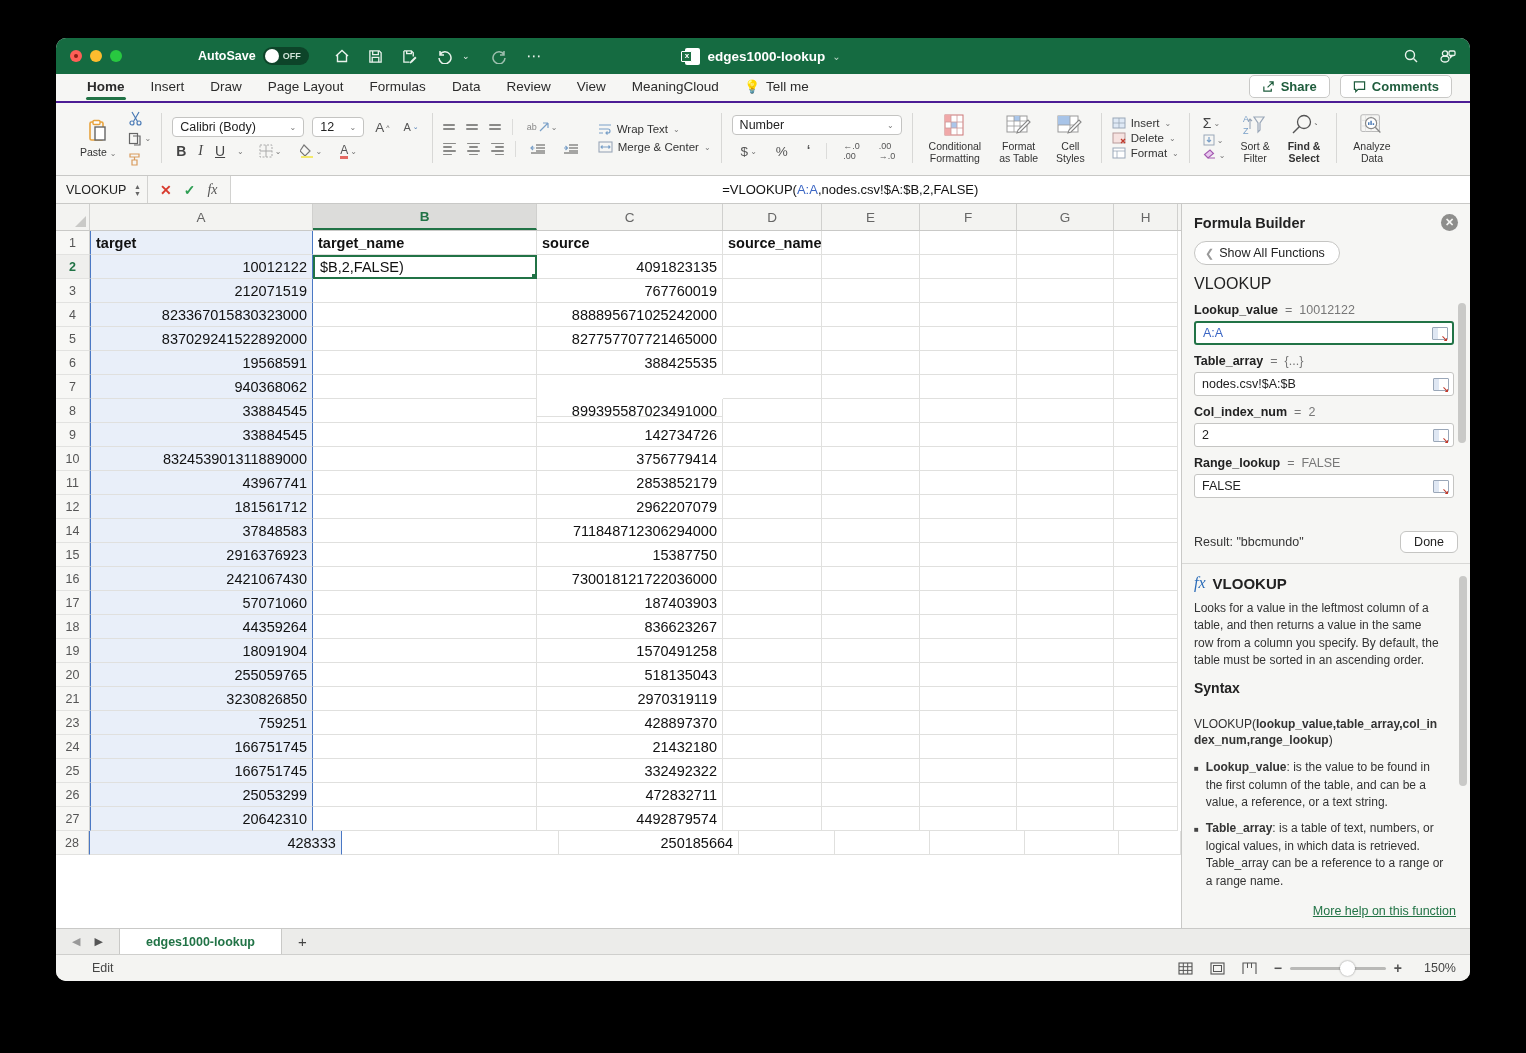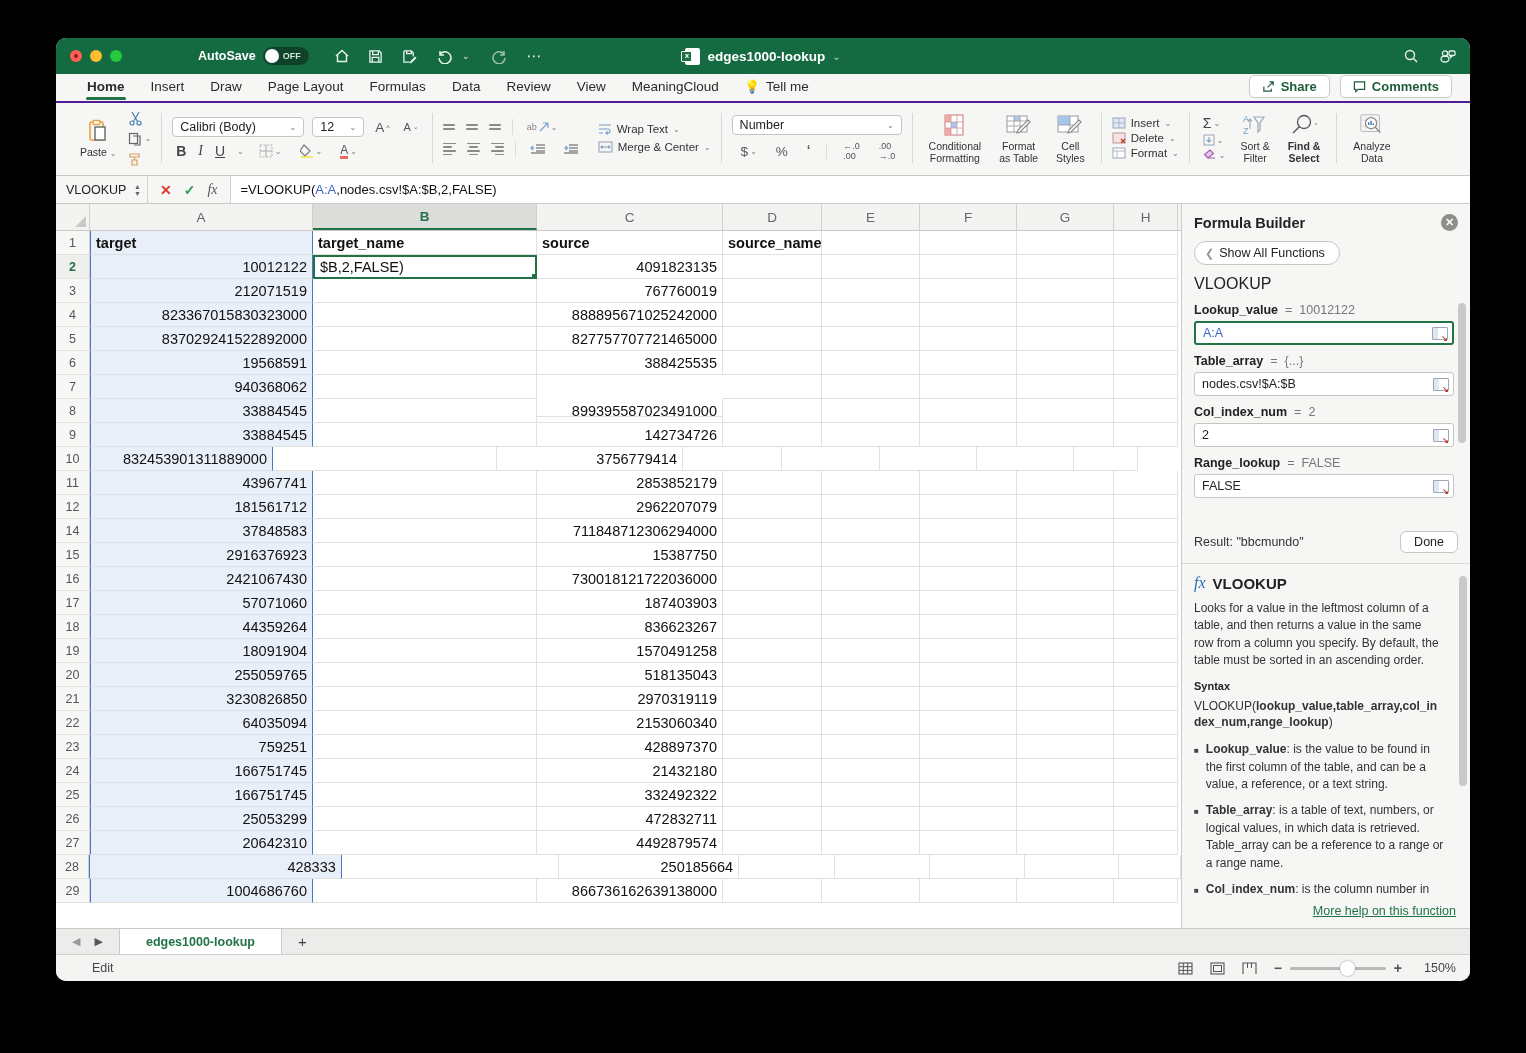--- a/index.html
+++ b/index.html
@@ -64,21 +64,21 @@
   .ustyle { text-decoration:underline; font-size:14px; color:#444;}
 
   
   .fbar { height:28px; background:#f6f6f4; border-bottom:1px solid #c9c9c7; display:flex; align-items:stretch; flex:0 0 auto; }
   .namebox { width:76px; display:flex; align-items:center; padding:0 6px 0 10px; font-size:12.5px; color:#222; }
   .stepper { display:flex; flex-direction:column; justify-content:center; font-size:7px; color:#666; line-height:1; padding:0 6px 0 2px; border-right:1px solid #d2d2d0;}
   .fbtns { display:flex; align-items:center; gap:12px; padding:0 12px; border-right:1px solid #d2d2d0; }
   .fx-x { color:#d83b2e; font-size:14px; font-weight:bold; }
   .fx-ok { color:#2e9e53; font-size:14px; font-weight:bold; }
   .fx-fx { color:#555; font-style:italic; font-family:"Liberation Serif",serif; font-size:14px; }
-  .finput { flex:1; background:#fff; display:flex; align-items:center; padding:0 10px; font-size:13px; color:#111; }
+  .finput { flex:1; background:#fff; display:flex; align-items:center; padding:0 10px; font-size:13px; color:#111;justify-content:center; }
   .ref-blue { color:#3b66c4; }
 
   
   .main { flex:1; display:flex; min-height:0; }
   .gridwrap { width:1126px; background:#fff; overflow:hidden; position:relative; border-right:1px solid #c9c9c7;}
   .grid-table { display:flex; flex-direction:column; }
   .colhead-row { display:flex; height:27px; background:#f3f3f1; border-bottom:1px solid #c9c9c7; }
   .corner { width:34px; border-right:1px solid #d0d0ce; position:relative; background:#f3f3f1;}
   .corner::after{ content:""; position:absolute; right:3px; bottom:3px; border-left:11px solid transparent; border-bottom:11px solid #c9c9c7; }
   .colhead { border-right:1px solid #d0d0ce; display:flex; align-items:center; justify-content:center; font-size:13.5px; color:#666; }
@@ -113,21 +113,21 @@
   .rangeic::after { content:"↘"; position:absolute; right:-1px; bottom:-4px; color:#c0392b; font-size:8px; font-weight:bold;}
   .pscroll { position:absolute; right:4px; top:0; width:8px; height:140px; background:#c9c9c7; border-radius:4px; }
   .result-row { display:flex; align-items:center; justify-content:space-between; padding:10px 12px; margin-top:14px; border-bottom:1px solid #d8d8d6;}
   .result-txt { color:#333; }
   .donebtn { background:#fff; border:1px solid #c5c5c3; border-radius:6px; padding:3px 13px; font-size:12.5px; color:#222; }
   .help { flex:1; overflow:hidden; padding:10px 14px 6px 12px; position:relative; background:#f6f6f4;}
   .help-h { display:flex; align-items:center; gap:7px; margin-bottom:8px; }
   .help-fx { color:#2b6cb8; font-style:italic; font-family:"Liberation Serif",serif; font-size:16px; }
   .help-name { font-size:15px; font-weight:bold; color:#222; }
   .help p { font-size:12px; color:#333; line-height:1.45; margin-bottom:10px; width:248px;}
-  .help .syn-h { font-size:11px; font-weight:bold; margin-bottom:6px; color:#222;}
+  .help .syn-h { font-size:14px; font-weight:bold; margin-bottom:20px; color:#222;}
   .syntax { font-size:12px; color:#333; line-height:1.4; margin-bottom:10px; width:250px; word-break:break-all;}
   .bullets { list-style:none; }
   .bullets li { display:flex; gap:7px; font-size:12px; color:#333; line-height:1.45; margin-bottom:9px; width:252px;}
   .bullets .sq { color:#444; font-size:8px; margin-top:4px; }
   .hscroll { position:absolute; right:3px; top:12px; width:8px; height:210px; background:#c9c9c7; border-radius:4px;}
   .morehelp { padding:4px 14px 10px; text-align:right; font-size:12.5px; color:#217346; text-decoration:underline; background:#f6f6f4;}
 
   
   .sheetbar { height:26px; background:#ececea; border-top:1px solid #c9c9c7; display:flex; align-items:stretch; flex:0 0 auto; }
   .navarrows { display:flex; align-items:center; gap:14px; padding:0 16px; color:#999; font-size:11px; }
@@ -682,21 +682,21 @@
               <div class="cell " style="width: 224px;"></div>
               <div class="cell " style="width: 186px;">142734726</div>
               <div class="cell " style="width: 99px;"></div>
               <div class="cell " style="width: 98px;"></div>
               <div class="cell " style="width: 97px;"></div>
               <div class="cell " style="width: 97px;"></div>
               <div class="cell " style="width: 64px;"></div>
             </div>
             <div class="grow">
               <div class="rownum">10</div>
-              <div class="cell colA" style="width: 183px;">832453901311889000</div>
+              <div class="cell colA" style="width: 223px;">832453901311889000</div>
               <div class="cell " style="width: 224px;"></div>
               <div class="cell " style="width: 186px;">3756779414</div>
               <div class="cell " style="width: 99px;"></div>
               <div class="cell " style="width: 98px;"></div>
               <div class="cell " style="width: 97px;"></div>
               <div class="cell " style="width: 97px;"></div>
               <div class="cell " style="width: 64px;"></div>
             </div>
             <div class="grow">
               <div class="rownum">11</div>
@@ -802,31 +802,20 @@
               <div class="cell colA" style="width: 223px;">3230826850</div>
               <div class="cell " style="width: 224px;"></div>
               <div class="cell " style="width: 186px;">2970319119</div>
               <div class="cell " style="width: 99px;"></div>
               <div class="cell " style="width: 98px;"></div>
               <div class="cell " style="width: 97px;"></div>
               <div class="cell " style="width: 97px;"></div>
               <div class="cell " style="width: 64px;"></div>
             </div>
             <div class="grow">
-              <div class="rownum">22</div>
-              <div class="cell colA" style="width: 223px;">64035094</div>
-              <div class="cell " style="width: 224px;"></div>
-              <div class="cell " style="width: 186px;">2153060340</div>
-              <div class="cell " style="width: 99px;"></div>
-              <div class="cell " style="width: 98px;"></div>
-              <div class="cell " style="width: 97px;"></div>
-              <div class="cell " style="width: 97px;"></div>
-              <div class="cell " style="width: 64px;"></div>
-            </div>
-            <div class="grow">
               <div class="rownum">23</div>
               <div class="cell colA" style="width: 223px;">759251</div>
               <div class="cell " style="width: 224px;"></div>
               <div class="cell " style="width: 186px;">428897370</div>
               <div class="cell " style="width: 99px;"></div>
               <div class="cell " style="width: 98px;"></div>
               <div class="cell " style="width: 97px;"></div>
               <div class="cell " style="width: 97px;"></div>
               <div class="cell " style="width: 64px;"></div>
             </div>
@@ -872,31 +861,20 @@
               <div class="cell " style="width: 98px;"></div>
               <div class="cell " style="width: 97px;"></div>
               <div class="cell " style="width: 97px;"></div>
               <div class="cell " style="width: 64px;"></div>
             </div>
             <div class="grow">
               <div class="rownum">28</div>
               <div class="cell colA" style="width: 261px;">428333</div>
               <div class="cell " style="width: 224px;"></div>
               <div class="cell " style="width: 186px;">250185664</div>
-              <div class="cell " style="width: 99px;"></div>
-              <div class="cell " style="width: 98px;"></div>
-              <div class="cell " style="width: 97px;"></div>
-              <div class="cell " style="width: 97px;"></div>
-              <div class="cell " style="width: 64px;"></div>
-            </div>
-            <div class="grow">
-              <div class="rownum">29</div>
-              <div class="cell colA" style="width: 223px;">1004686760</div>
-              <div class="cell " style="width: 224px;"></div>
-              <div class="cell " style="width: 186px;">866736162639138000</div>
               <div class="cell " style="width: 99px;"></div>
               <div class="cell " style="width: 98px;"></div>
               <div class="cell " style="width: 97px;"></div>
               <div class="cell " style="width: 97px;"></div>
               <div class="cell " style="width: 64px;"></div>
             </div>
           </div>
       </div>
     </div>
 

